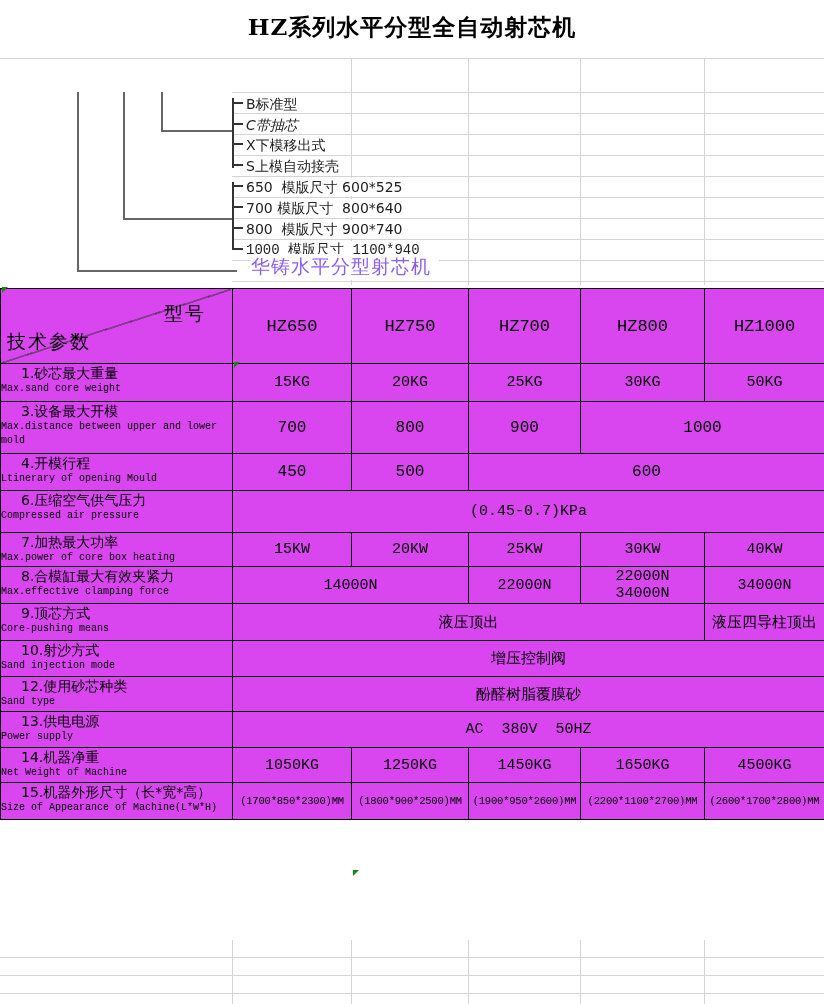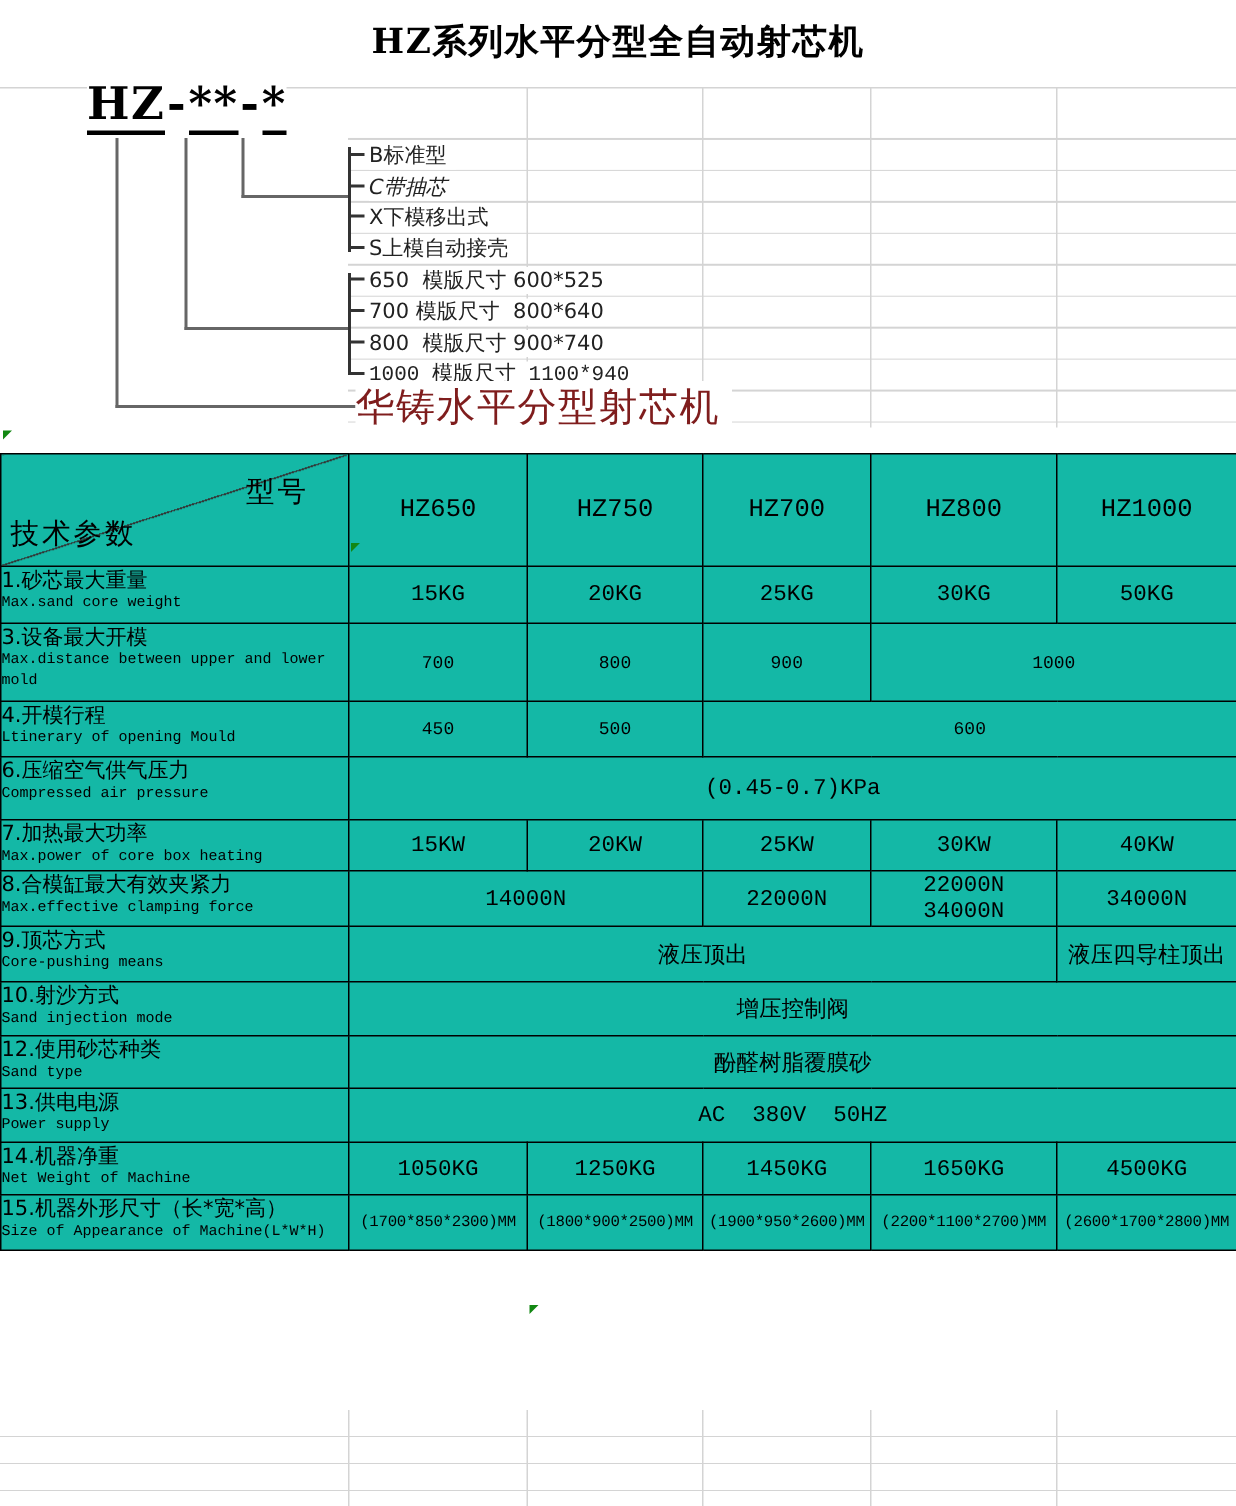--- a/index.html
+++ b/index.html
@@ -35,55 +35,54 @@
          font:bold 23px "DejaVu Serif",serif;letter-spacing:1px;}
 
   
   .code{position:absolute;left:58px;top:52px;font:bold 30px "DejaVu Serif",serif;letter-spacing:1px;background:#fff;}
   .code .u{border-bottom:3px solid #000;padding-bottom:0px;}
   .code .dash{padding:0 1px;}
   .ln{position:absolute;background:#666;}
   .bk{position:absolute;background:#333;}
   .opt{position:absolute;left:246px;font-size:14px;color:#222;background:#fff;padding-right:6px;
        white-space:pre;line-height:18px;}
-  .series{position:absolute;left:237px;top:254px;font-size:26px;color:#7f1d1d;background:#fff;
+  .series{position:absolute;left:251px;top:254px;font-size:19px;color:#8b5cf6;background:#fff;
           padding-right:8px;letter-spacing:1px;}
 
   
-  table.spec{position:absolute;left:0;top:302px;width:824px;border-collapse:collapse;table-layout:fixed;
-             background:#14b8a6;}
+  table.spec{position:absolute;left:0;top:288px;width:824px;border-collapse:collapse;table-layout:fixed;
+             background:#d946ef;}
   table.spec td,table.spec th{border:1px solid #000;padding:0;overflow:hidden;}
   td.corner{position:relative;background-image:linear-gradient(to bottom right,
             transparent calc(50% - 1px),#333 calc(50% - 1px),#333 50%,transparent 50%);}
   .corner-tr{position:absolute;top:12px;right:26px;font-size:19px;letter-spacing:2px;}
   .corner-bl{position:absolute;bottom:8px;left:6px;font-size:19px;letter-spacing:2px;}
   th.model{font:17px "Liberation Mono",monospace;font-weight:normal;text-align:center;}
   td.lbl{vertical-align:top;padding:2px 2px 1px 3px;}
-  .zh{font-size:14px;line-height:18px;white-space:pre-wrap;}
+  .zh{font-size:14px;line-height:18px;white-space:pre-wrap;margin-left:20px;}
   .en{font:10px "Liberation Mono",monospace;line-height:14px;white-space:pre-wrap;}
   td.val{text-align:center;vertical-align:middle;font:15px "Liberation Mono",monospace;white-space:pre-wrap;}
-  td.val.num{font-size:12px;}
+  td.val.num{font-size:16px;}
   td.val.dims{font-size:10.5px;letter-spacing:-0.2px;}
   td.val.two{line-height:17px;}
 
   
   .err{position:absolute;width:0;height:0;border-top:6px solid #128712;border-right:6px solid transparent;}
 </style>
 </head>
 <body>
 
 <div class="page">
 
   <div class="grid-top"></div>
   <div class="grid-bottom"></div>
   <div class="title-row-line"></div>
 
   <h1 class="title">HZ系列水平分型全自动射芯机</h1>
 
-  <div class="code"><span class="u">HZ</span><span class="dash">-</span><span class="u">**</span><span class="dash">-</span><span class="u">*</span></div>
 
   <div class="ln" style="left:77px;top:92px;width:2px;height:180px;"></div>
   <div class="ln" style="left:77px;top:270px;width:160px;height:2px;"></div>
   <div class="ln" style="left:123px;top:92px;width:2px;height:128px;"></div>
   <div class="ln" style="left:123px;top:218px;width:109px;height:2px;"></div>
   <div class="ln" style="left:161px;top:92px;width:2px;height:40px;"></div>
   <div class="ln" style="left:161px;top:130px;width:71px;height:2px;"></div>
 
   <div class="bk" style="left:232px;top:98px;width:2px;height:70px;"></div>
   <div class="bk" style="left:232px;top:102px;width:11px;height:2px;"></div>

